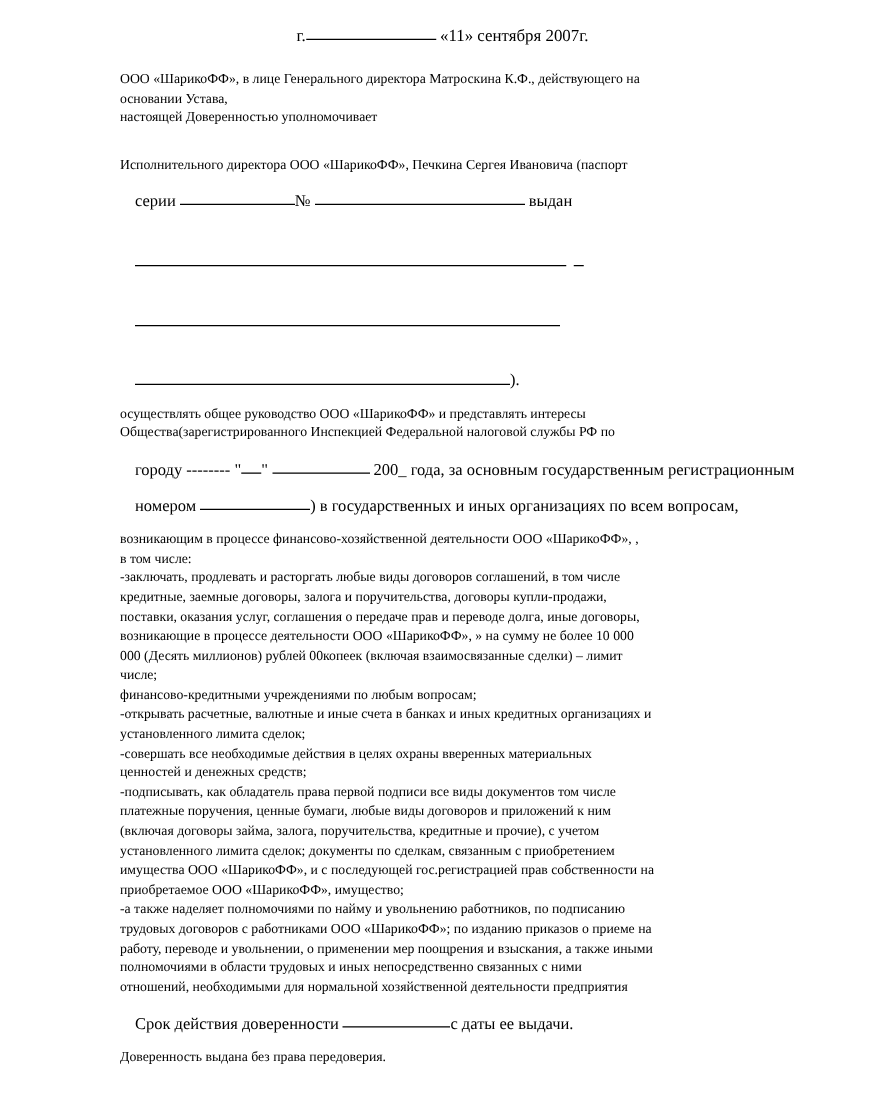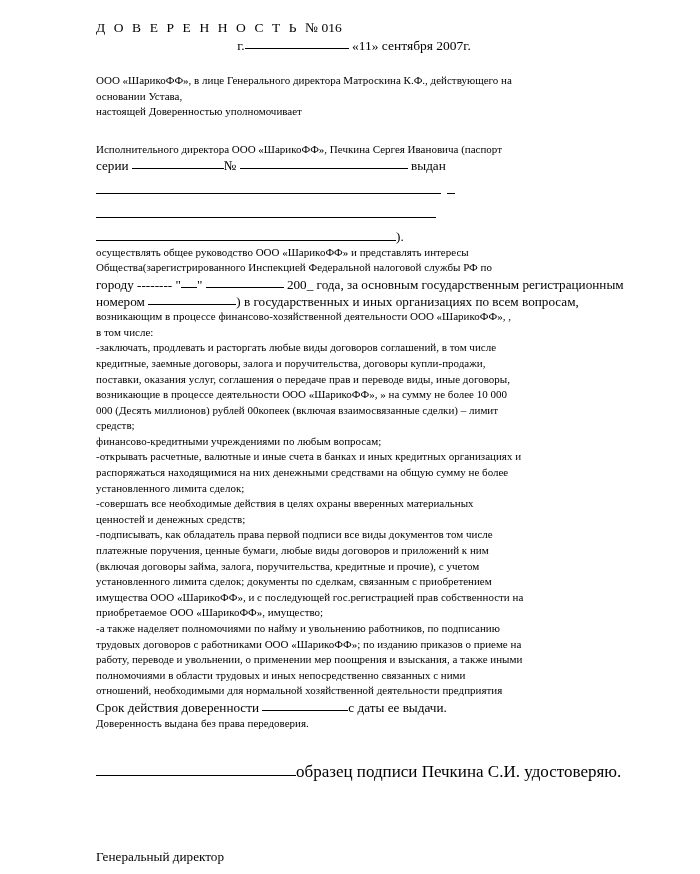--- a/index.html
+++ b/index.html
@@ -59,21 +59,21 @@
   .f-city   { width: 104px; }
   .f-series { width: 92px; }
   .f-num    { width: 168px; }
   .f-day    { width: 16px; }
   .f-month  { width: 78px; }
   .f-ogrn   { width: 88px; }
   .f-term   { width: 86px; }
   .f-sign   { width: 200px; }
 
   .rule-row {
-    margin: 0;
+    margin: 12px;
     line-height: 15.6px;
     font-size: 13.2px;
     white-space: nowrap;
   }
   .rule {
     display: inline-block;
     border-bottom: 1px solid #000;
     height: 11px;
     vertical-align: baseline;
   }
@@ -91,21 +91,20 @@
     font-size: 13.2px;
     line-height: 15.6px;
     margin-top: 36px;
   }
 </style>
 </head>
 <body>
 
 <div class="page">
 
-  <div class="doc-title"><span>Д О В Е Р Е Н Н О С Т Ь</span> <span class="title-num">№ 016</span></div>
 
   <div class="city-line"><span>г.</span><span class="fill f-city"></span> <span>«11» сентября 2007г.</span></div>
 
   <div class="para">ООО «ШарикоФФ», в лице Генерального директора Матроскина К.Ф., действующего на</div>
   <div class="para">основании Устава,</div>
   <div class="para">настоящей Доверенностью уполномочивает</div>
 
   <div class="gap-lg"></div>
 
   <div class="para">Исполнительного директора ООО «ШарикоФФ», Печкина Сергея Ивановича (паспорт</div>
@@ -121,27 +120,26 @@
 
   <div class="para">осуществлять общее руководство ООО «ШарикоФФ» и представлять интересы</div>
   <div class="para">Общества(зарегистрированного Инспекцией Федеральной налоговой службы РФ по</div>
   <div class="rule-row"><span>городу -------- "</span><span class="fill f-day"></span><span>"</span> <span class="fill f-month"></span>  <span>200_  года, за основным государственным регистрационным</span></div>
   <div class="rule-row"><span>номером</span> <span class="fill f-ogrn"></span><span>) в государственных и иных организациях по всем вопросам,</span></div>
   <div class="para">возникающим в процессе финансово-хозяйственной деятельности ООО «ШарикоФФ», ,</div>
   <div class="para">в том числе:</div>
 
   <div class="para">-заключать, продлевать и расторгать любые виды договоров соглашений, в том числе</div>
   <div class="para">кредитные, заемные договоры, залога и поручительства, договоры купли-продажи,</div>
-  <div class="para">поставки, оказания услуг, соглашения о передаче прав и переводе виды, иные договоры,</div>
+  <div class="para">поставки, оказания услуг, соглашения о передаче прав и переводе долга, иные договоры,</div>
   <div class="para">возникающие в процессе деятельности ООО «ШарикоФФ», » на сумму не более 10 000</div>
   <div class="para">000 (Десять миллионов) рублей 00копеек (включая взаимосвязанные сделки) – лимит</div>
-  <div class="para">средств;</div>
+  <div class="para">числе;</div>
   <div class="para">финансово-кредитными учреждениями по любым вопросам;</div>
   <div class="para">-открывать расчетные, валютные и иные счета в банках и иных кредитных организациях и</div>
-  <div class="para">распоряжаться находящимися на них денежными средствами на общую сумму не более</div>
   <div class="para">установленного лимита сделок;</div>
   <div class="para">-совершать все необходимые действия в целях охраны вверенных материальных</div>
   <div class="para">ценностей и денежных средств;</div>
   <div class="para">-подписывать, как обладатель права первой подписи все виды документов том числе</div>
   <div class="para">платежные поручения, ценные бумаги, любые виды договоров и приложений к ним</div>
   <div class="para">(включая договоры займа, залога, поручительства, кредитные и прочие), с учетом</div>
   <div class="para">установленного лимита сделок; документы по сделкам, связанным с приобретением</div>
   <div class="para">имущества ООО «ШарикоФФ», и с последующей гос.регистрацией прав собственности на</div>
   <div class="para">приобретаемое ООО «ШарикоФФ», имущество;</div>
   <div class="para">-а также наделяет полномочиями по найму и увольнению работников, по подписанию</div>

